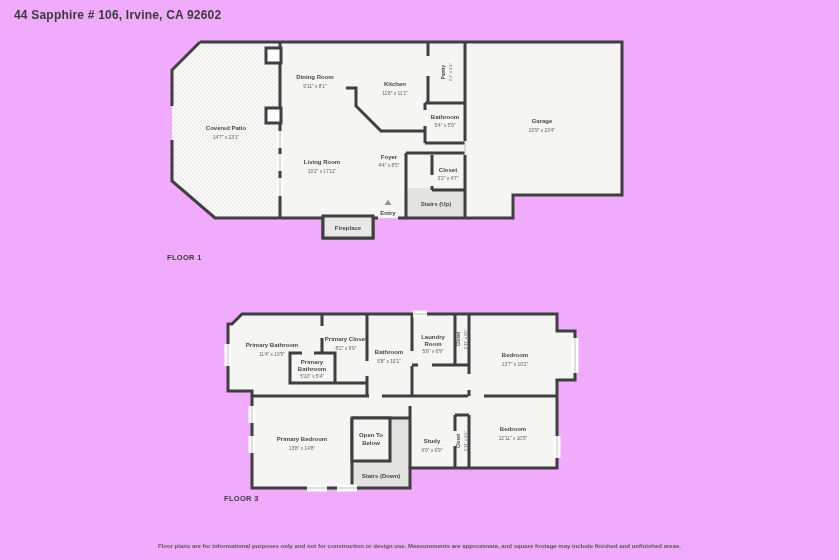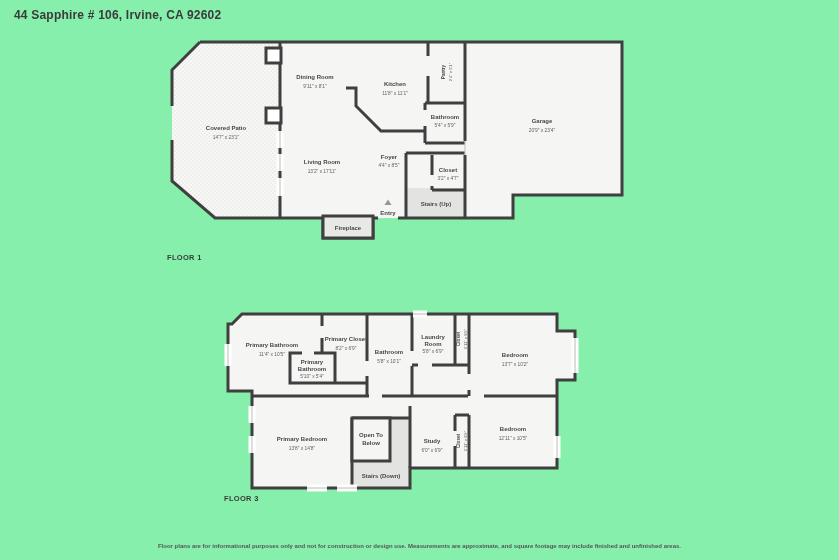--- a/index.html
+++ b/index.html
@@ -1,16 +1,16 @@
 <!DOCTYPE html>
 <html><head>
 <meta charset="utf-8">
 <style>
   html,body{margin:0;padding:0;background:#ffffff;}
-  .canvas{position:relative;width:839px;height:560px;background:#86efac;overflow:hidden;
+  .canvas{position:relative;width:839px;height:560px;background:#f0abfc;overflow:hidden;
           font-family:"Liberation Sans",sans-serif;}
   .page-title{position:absolute;left:14px;top:8px;font-size:12px;font-weight:700;color:#3b3b3b;letter-spacing:.2px;}
   .floor-label{position:absolute;font-size:7.5px;font-weight:700;color:#3b3b3b;letter-spacing:.3px;}
   .floor1-label{left:167px;top:253px;}
   .floor2-label{left:224px;top:494px;}
   .disclaimer{position:absolute;top:543px;left:0;width:100%;text-align:center;
               font-size:6px;font-weight:600;color:#555555;}
   svg.plan{position:absolute;}
   #floor1-svg{left:160px;top:36px;}
   #floor2-svg{left:222px;top:306px;}

